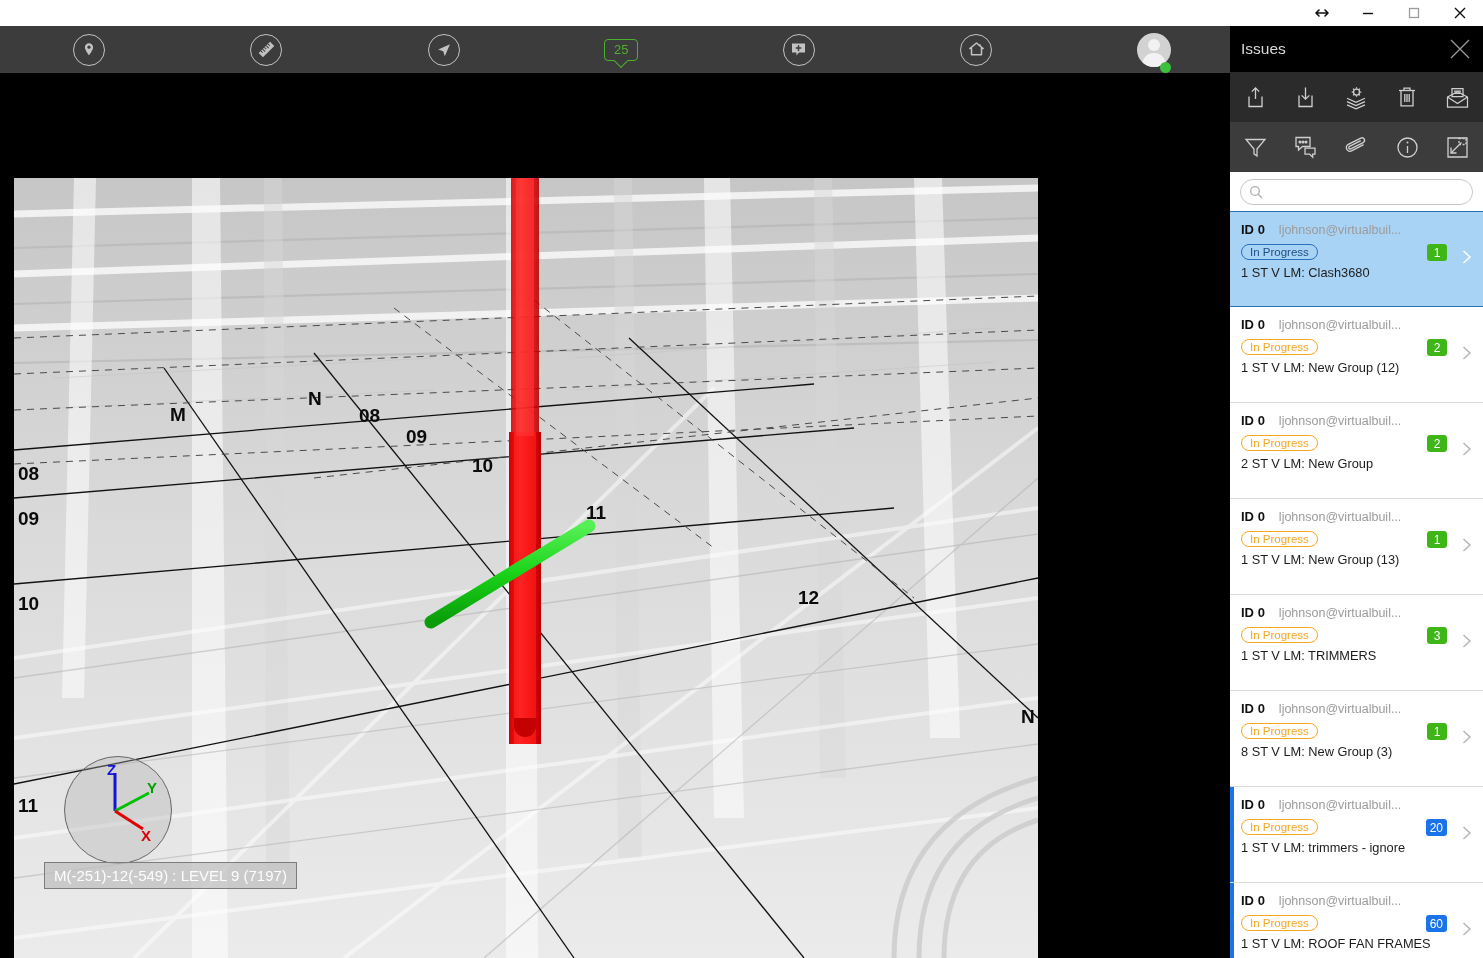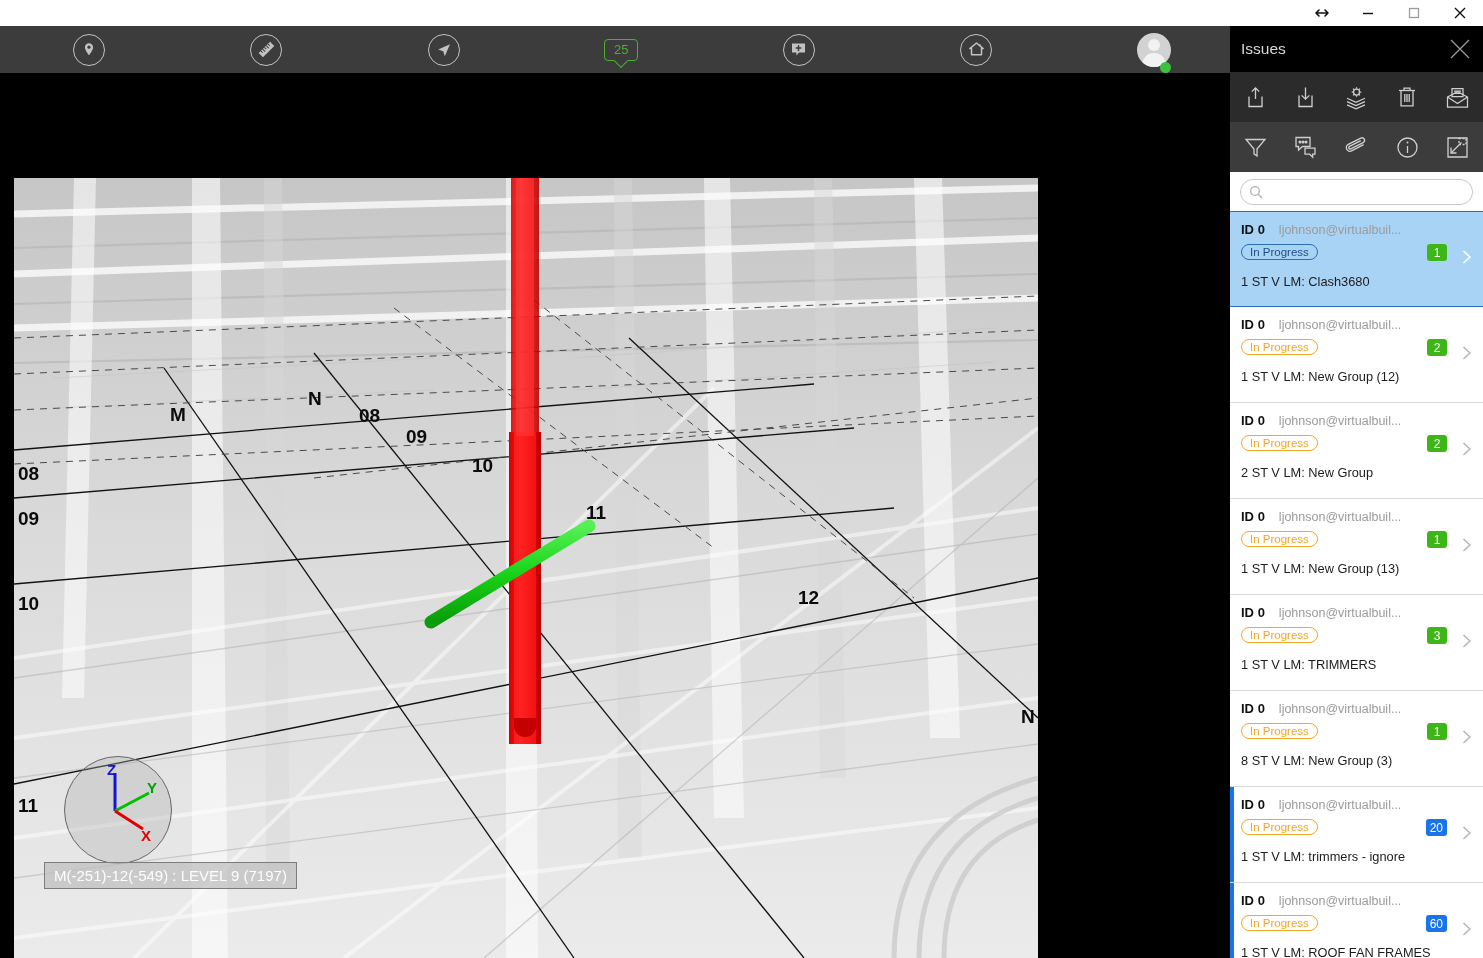--- a/index.html
+++ b/index.html
@@ -278,21 +278,21 @@
     color: #fff;
     font-size: 12px;
     display: flex; align-items: center; justify-content: center;
     padding: 0 4px;
     font-family: "Liberation Sans", sans-serif;
     margin-left: auto;
     margin-right: 26px;
   }
   .count-badge.blue { background: #1a73e8; }
   .issue-title {
-    margin-top: 13px;
+    margin-top: 4px;
     font-size: 12.8px;
     color: #1c1c1c;
     font-family: "Liberation Sans", sans-serif;
     white-space: nowrap; overflow: hidden; text-overflow: ellipsis;
     padding-right: 26px;
   }
   .chevron {
     position: absolute; right: 7px; top: 50%;
     transform: translateY(-50%);
     color: #b5b5b5;

